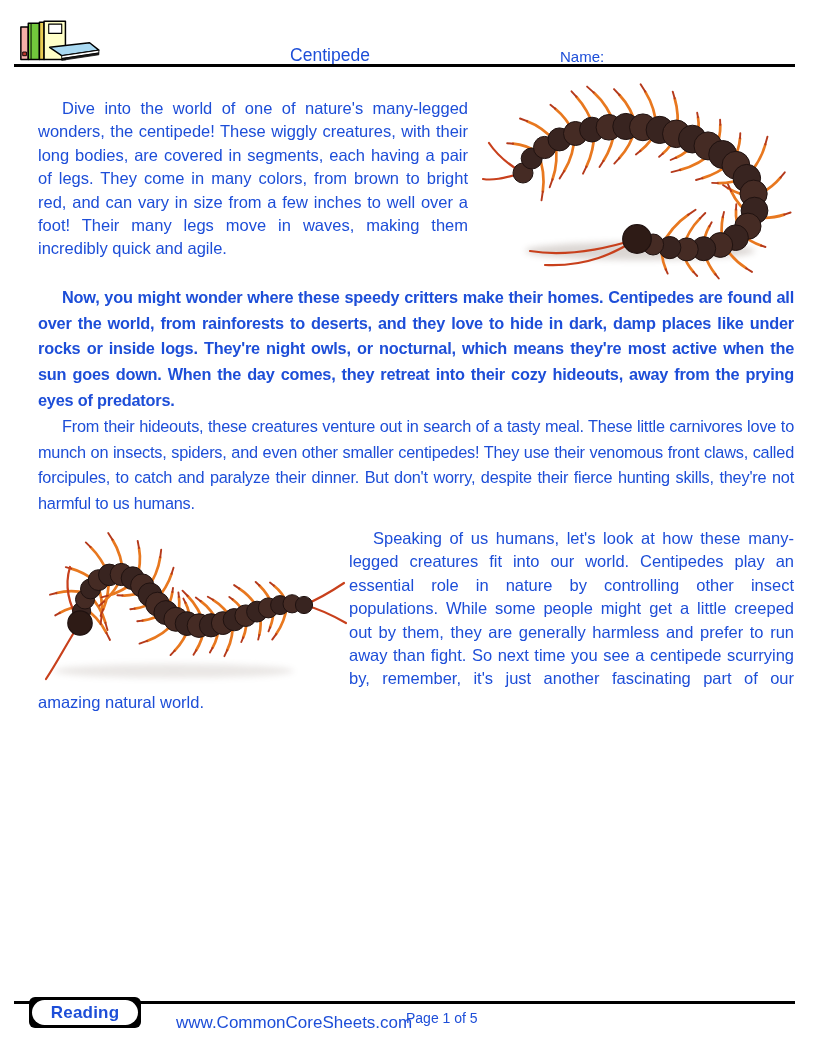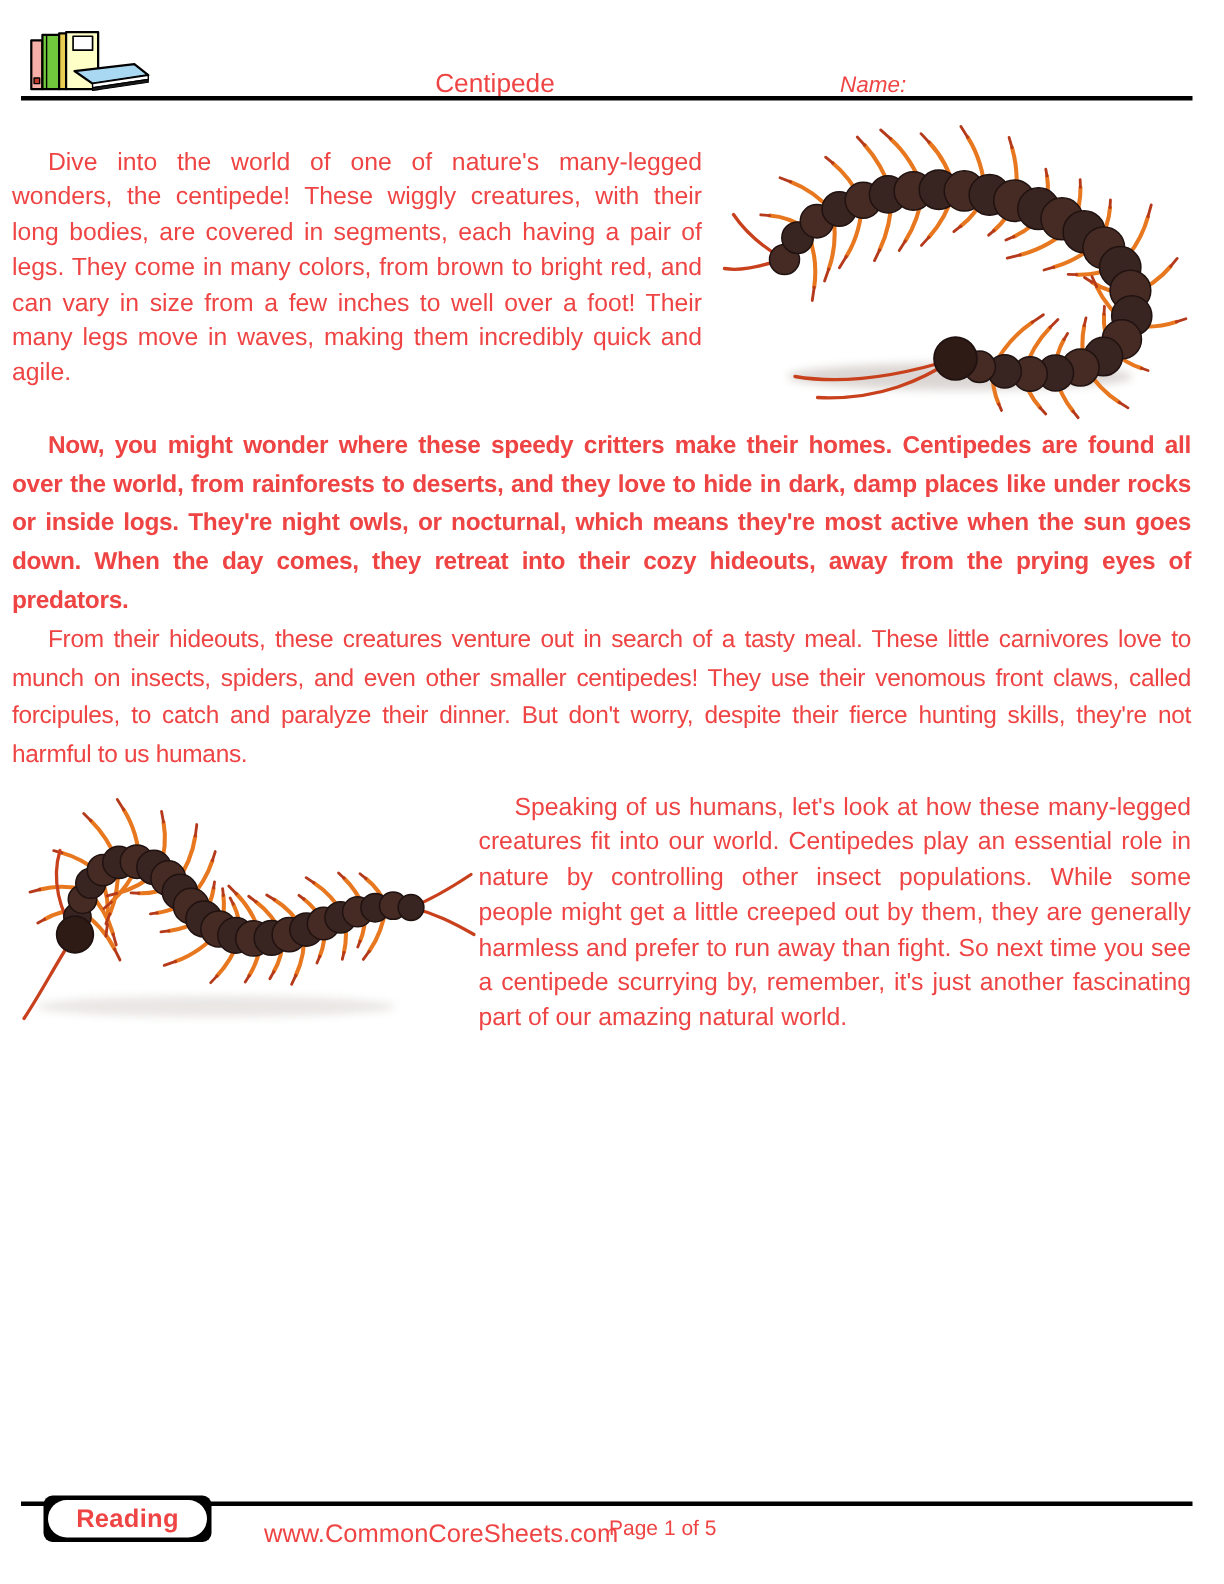--- a/index.html
+++ b/index.html
@@ -1,26 +1,26 @@
 <!DOCTYPE html>
 <html><head>
 <meta charset="utf-8">
 <style>
   html,body{margin:0;padding:0;background:#fff;}
   .page{
     position:relative;width:816px;height:1056px;background:#fff;
-    font-family:"Liberation Sans",sans-serif;color:#ef4444;overflow:hidden;
+    font-family:"Liberation Sans",sans-serif;color:#1d4ed8;overflow:hidden;
   }
   
   .logo{position:absolute;left:12px;top:13px;width:92px;height:52px;}
   .title{position:absolute;left:240px;top:45px;width:180px;text-align:center;font-size:17.5px;}
-  .name-label{position:absolute;left:560px;top:48px;font-size:15px;font-style:italic;}
+  .name-label{position:absolute;left:560px;top:48px;font-size:15px;}
   .header-rule{position:absolute;left:14px;top:64px;width:781px;height:3px;background:#000;}
   
-  .content{padding:97px 22px 0 8px;box-sizing:border-box;width:816px;}
+  .content{padding:97px 22px 0 38px;box-sizing:border-box;width:816px;}
   .para{margin:0;text-align:justify;text-indent:24px;}
   .reg{font-size:16.5px;line-height:23.4px;}
   .cond{font-size:16.3px;line-height:25.8px;letter-spacing:-0.2px;}
   .p1{margin-bottom:24px;}
   .p2{font-weight:bold;}
   .p3{margin-bottom:10px;}
   .img-float{position:relative;}
   .img-right{float:right;width:312px;height:172px;margin:0 0 8px 14px;}
   .img-right svg{position:absolute;top:4px;right:-16px;width:335px;height:172px;overflow:visible;}
   .img-left{float:left;width:302px;height:140px;margin:4px 9px 0 0;}

